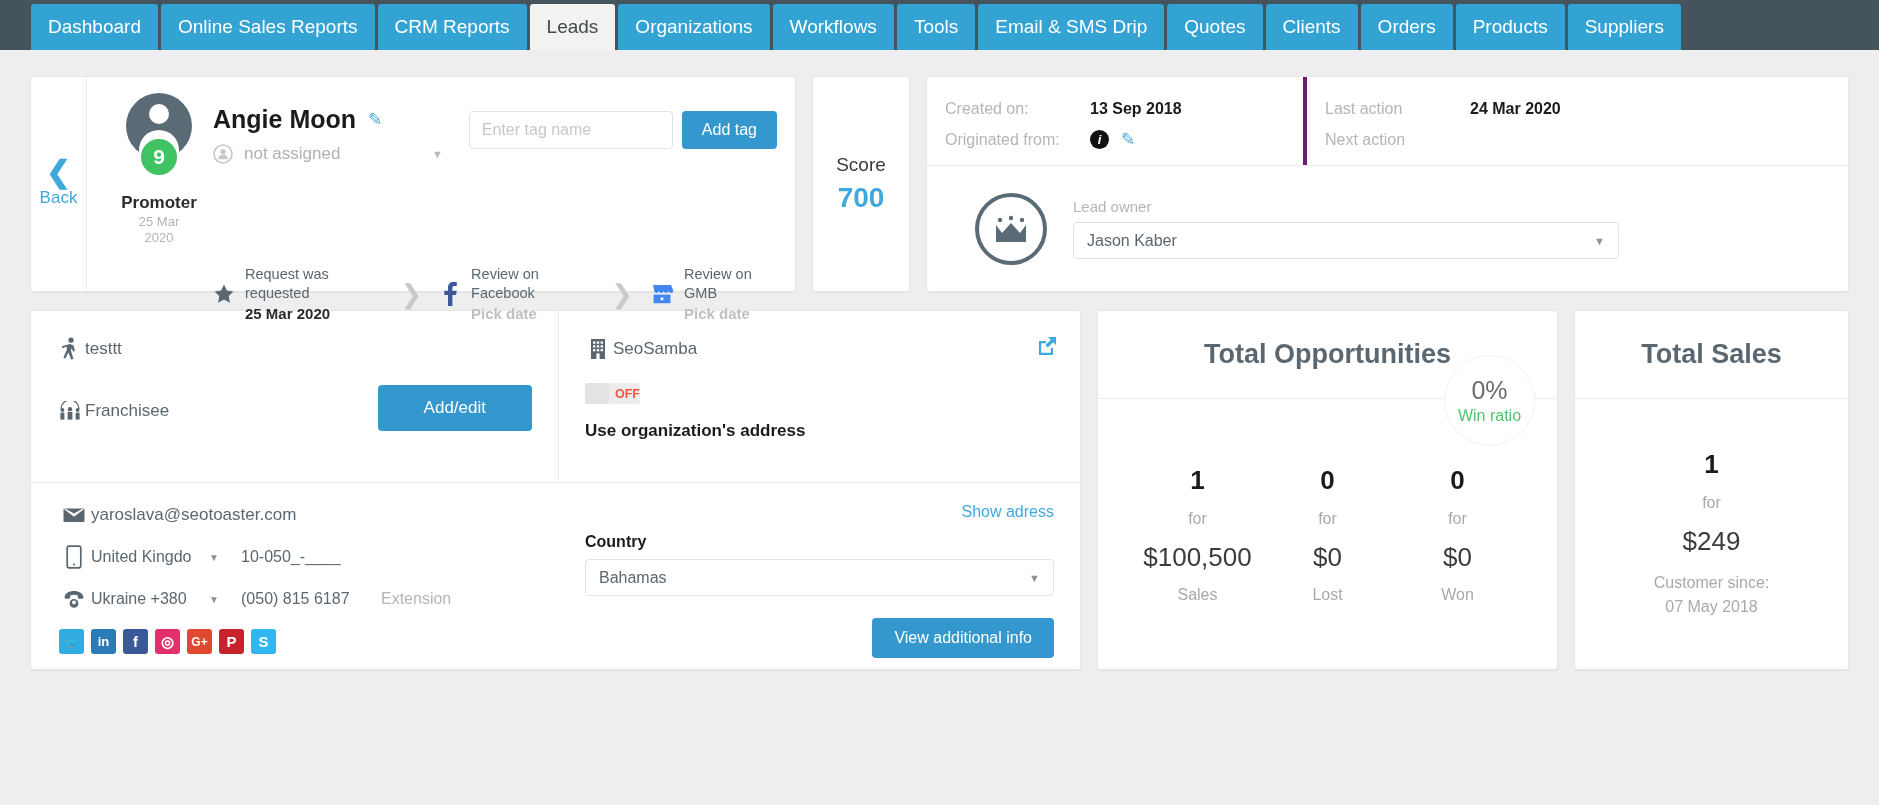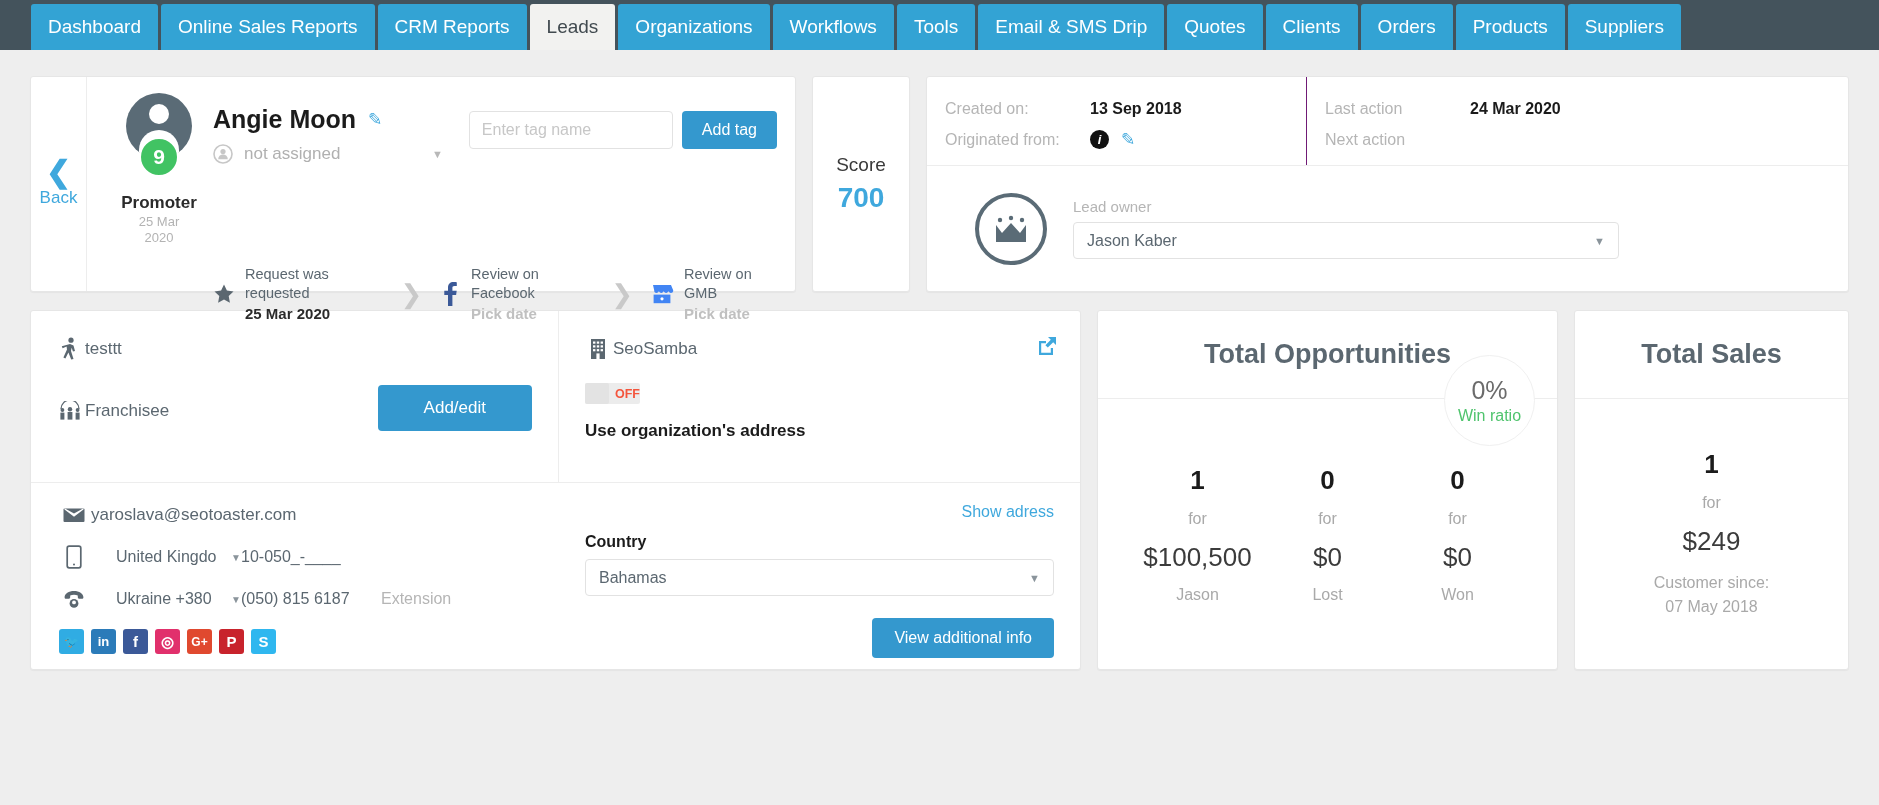--- a/index.html
+++ b/index.html
@@ -126,21 +126,21 @@
     width: 98px; height: 216px;
     display: flex; flex-direction: column;
     align-items: center; justify-content: center;
   }
   .score-label { font-size: 19px; color: #3a3a3a; }
   .score-value { font-size: 28px; color: #3fa8dd; font-weight: bold; margin-top: 6px; }
 
   
   .meta-card { flex: 1; height: 216px; display: flex; flex-direction: column; }
   .meta-top { display: flex; border-bottom: 1px solid #ededed; height: 89px; }
-  .meta-left { flex: 0 0 380px; padding: 16px 0 0 18px; border-right: 1px solid #701a75; }
+  .meta-left { flex: 0 0 380px; padding: 16px 0 0 18px; border-right: 4px solid #701a75; }
   .meta-right { flex: 1; padding: 16px 0 0 18px; }
   .meta-line { display: flex; align-items: center; height: 31px; }
   .meta-key { font-size: 16px; color: #b5b5b5; width: 145px; }
   .meta-val { font-size: 16px; color: #1b1b1b; font-weight: bold; }
   .info-dot {
     width: 19px; height: 19px; border-radius: 50%; background: #111;
     color: #fff; font-size: 13px; font-style: italic; font-weight: bold;
     display: inline-flex; align-items: center; justify-content: center;
     margin-right: 12px; cursor: pointer;
   }
@@ -184,21 +184,21 @@
   .org-addr-label { font-size: 17px; font-weight: bold; color: #1b1b1b; margin-top: 13px; }
 
   .info-bot { flex: 1; display: flex; }
   .infob-left { flex: 0 0 528px; padding: 22px 26px 0 26px; }
   .infob-right { flex: 1; padding: 20px 26px 0 26px; }
 
   .contact-line { display: flex; align-items: center; margin-bottom: 20px; }
   .contact-icon { width: 34px; display: flex; justify-content: center; color: #5b6770; }
   .contact-email { font-size: 17px; color: #5b6770; }
   .cc-select { display: flex; align-items: center; width: 150px; }
-  .cc-name { font-size: 16px; color: #5b6770; white-space: nowrap; overflow: hidden; width: 118px; margin-left: 25px; }
+  .cc-name { font-size: 16px; color: #5b6770; white-space: nowrap; overflow: hidden; width: 118px; }
   .cc-caret { color: #8a949b; font-size: 10px; }
   .phone-num { font-size: 16px; color: #5b6770; width: 140px; }
   .phone-ext { font-size: 16px; color: #b5b5b5; }
 
   .social-row { display: flex; gap: 7px; margin-top: 2px; padding-left: 2px; }
   .soc {
     width: 25px; height: 25px; border-radius: 3px;
     display: flex; align-items: center; justify-content: center;
     color: #fff; font-size: 15px; font-weight: bold; cursor: pointer;
   }
@@ -527,21 +527,21 @@
       <div class="opp-head">Total Opportunities</div>
       <div class="win-circle">
         <div class="win-pct">0%</div>
         <div class="win-label">Win ratio</div>
       </div>
       <div class="opp-body" id="opp-body">
           <div class="opp-col">
             <div class="opp-n">1</div>
             <div class="opp-for">for</div>
             <div class="opp-amt">$100,500</div>
-            <div class="opp-st">Jason</div>
+            <div class="opp-st">Sales</div>
           </div>
           <div class="opp-col">
             <div class="opp-n">0</div>
             <div class="opp-for">for</div>
             <div class="opp-amt">$0</div>
             <div class="opp-st">Lost</div>
           </div>
           <div class="opp-col">
             <div class="opp-n">0</div>
             <div class="opp-for">for</div>

